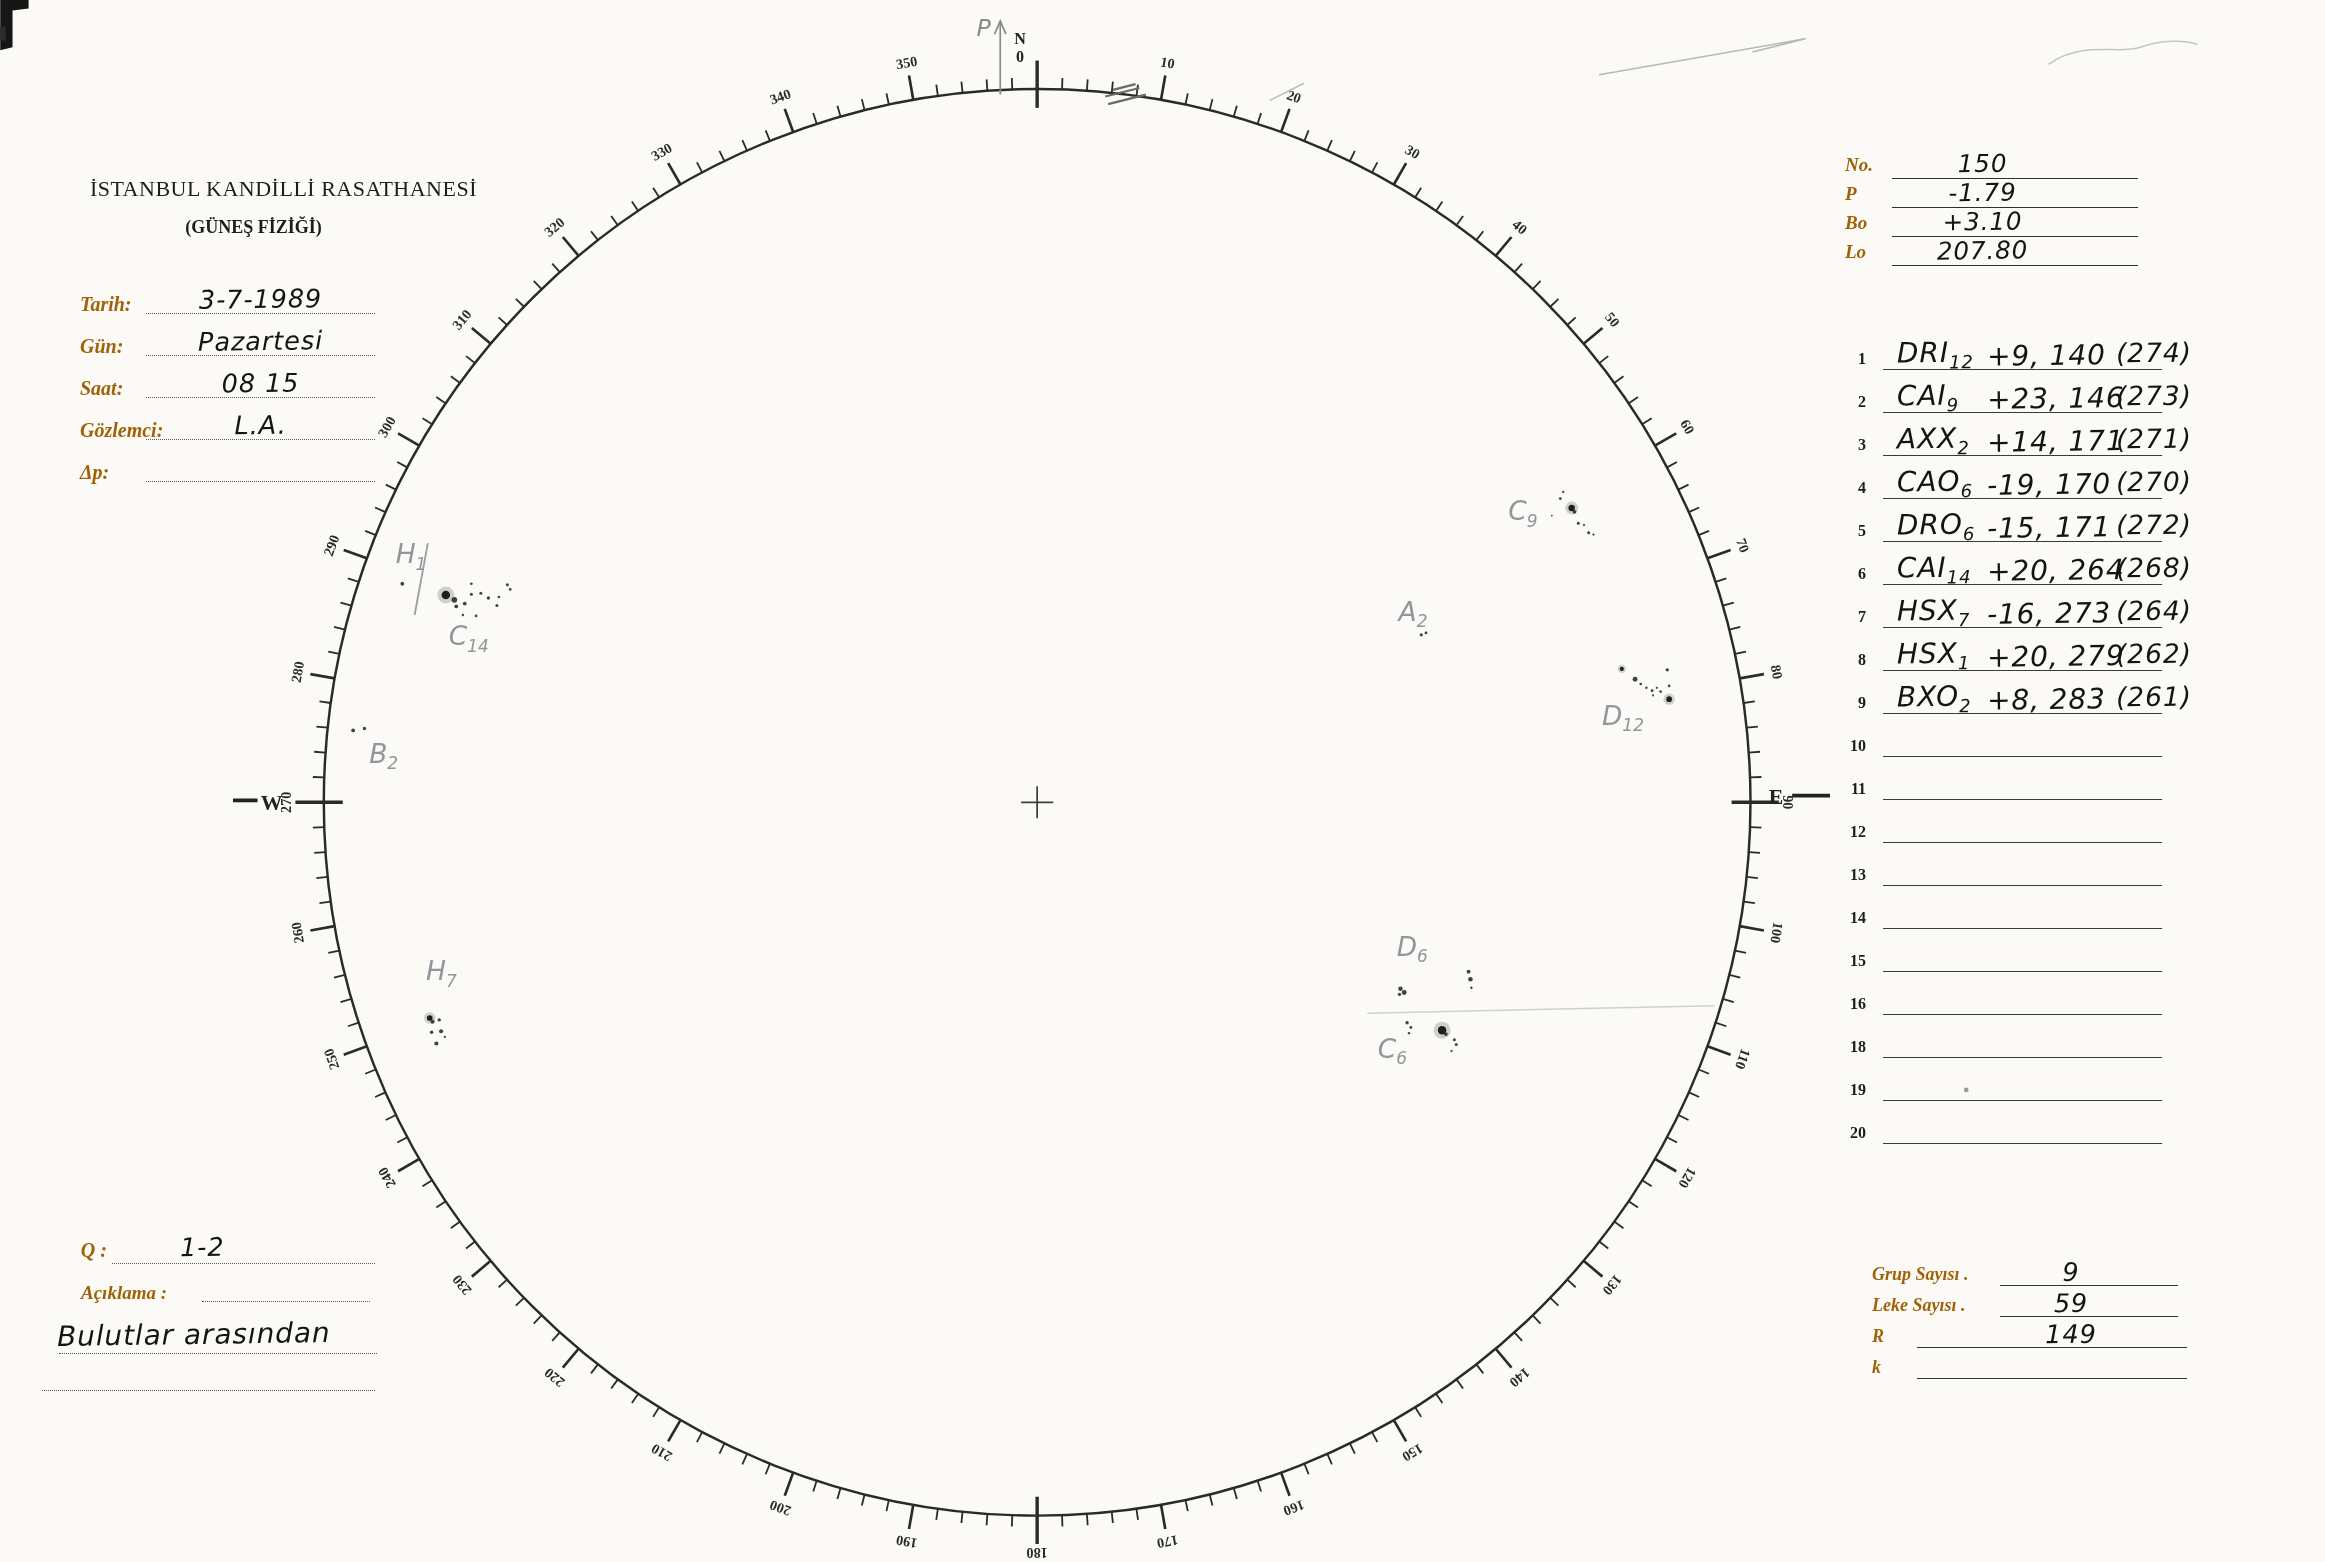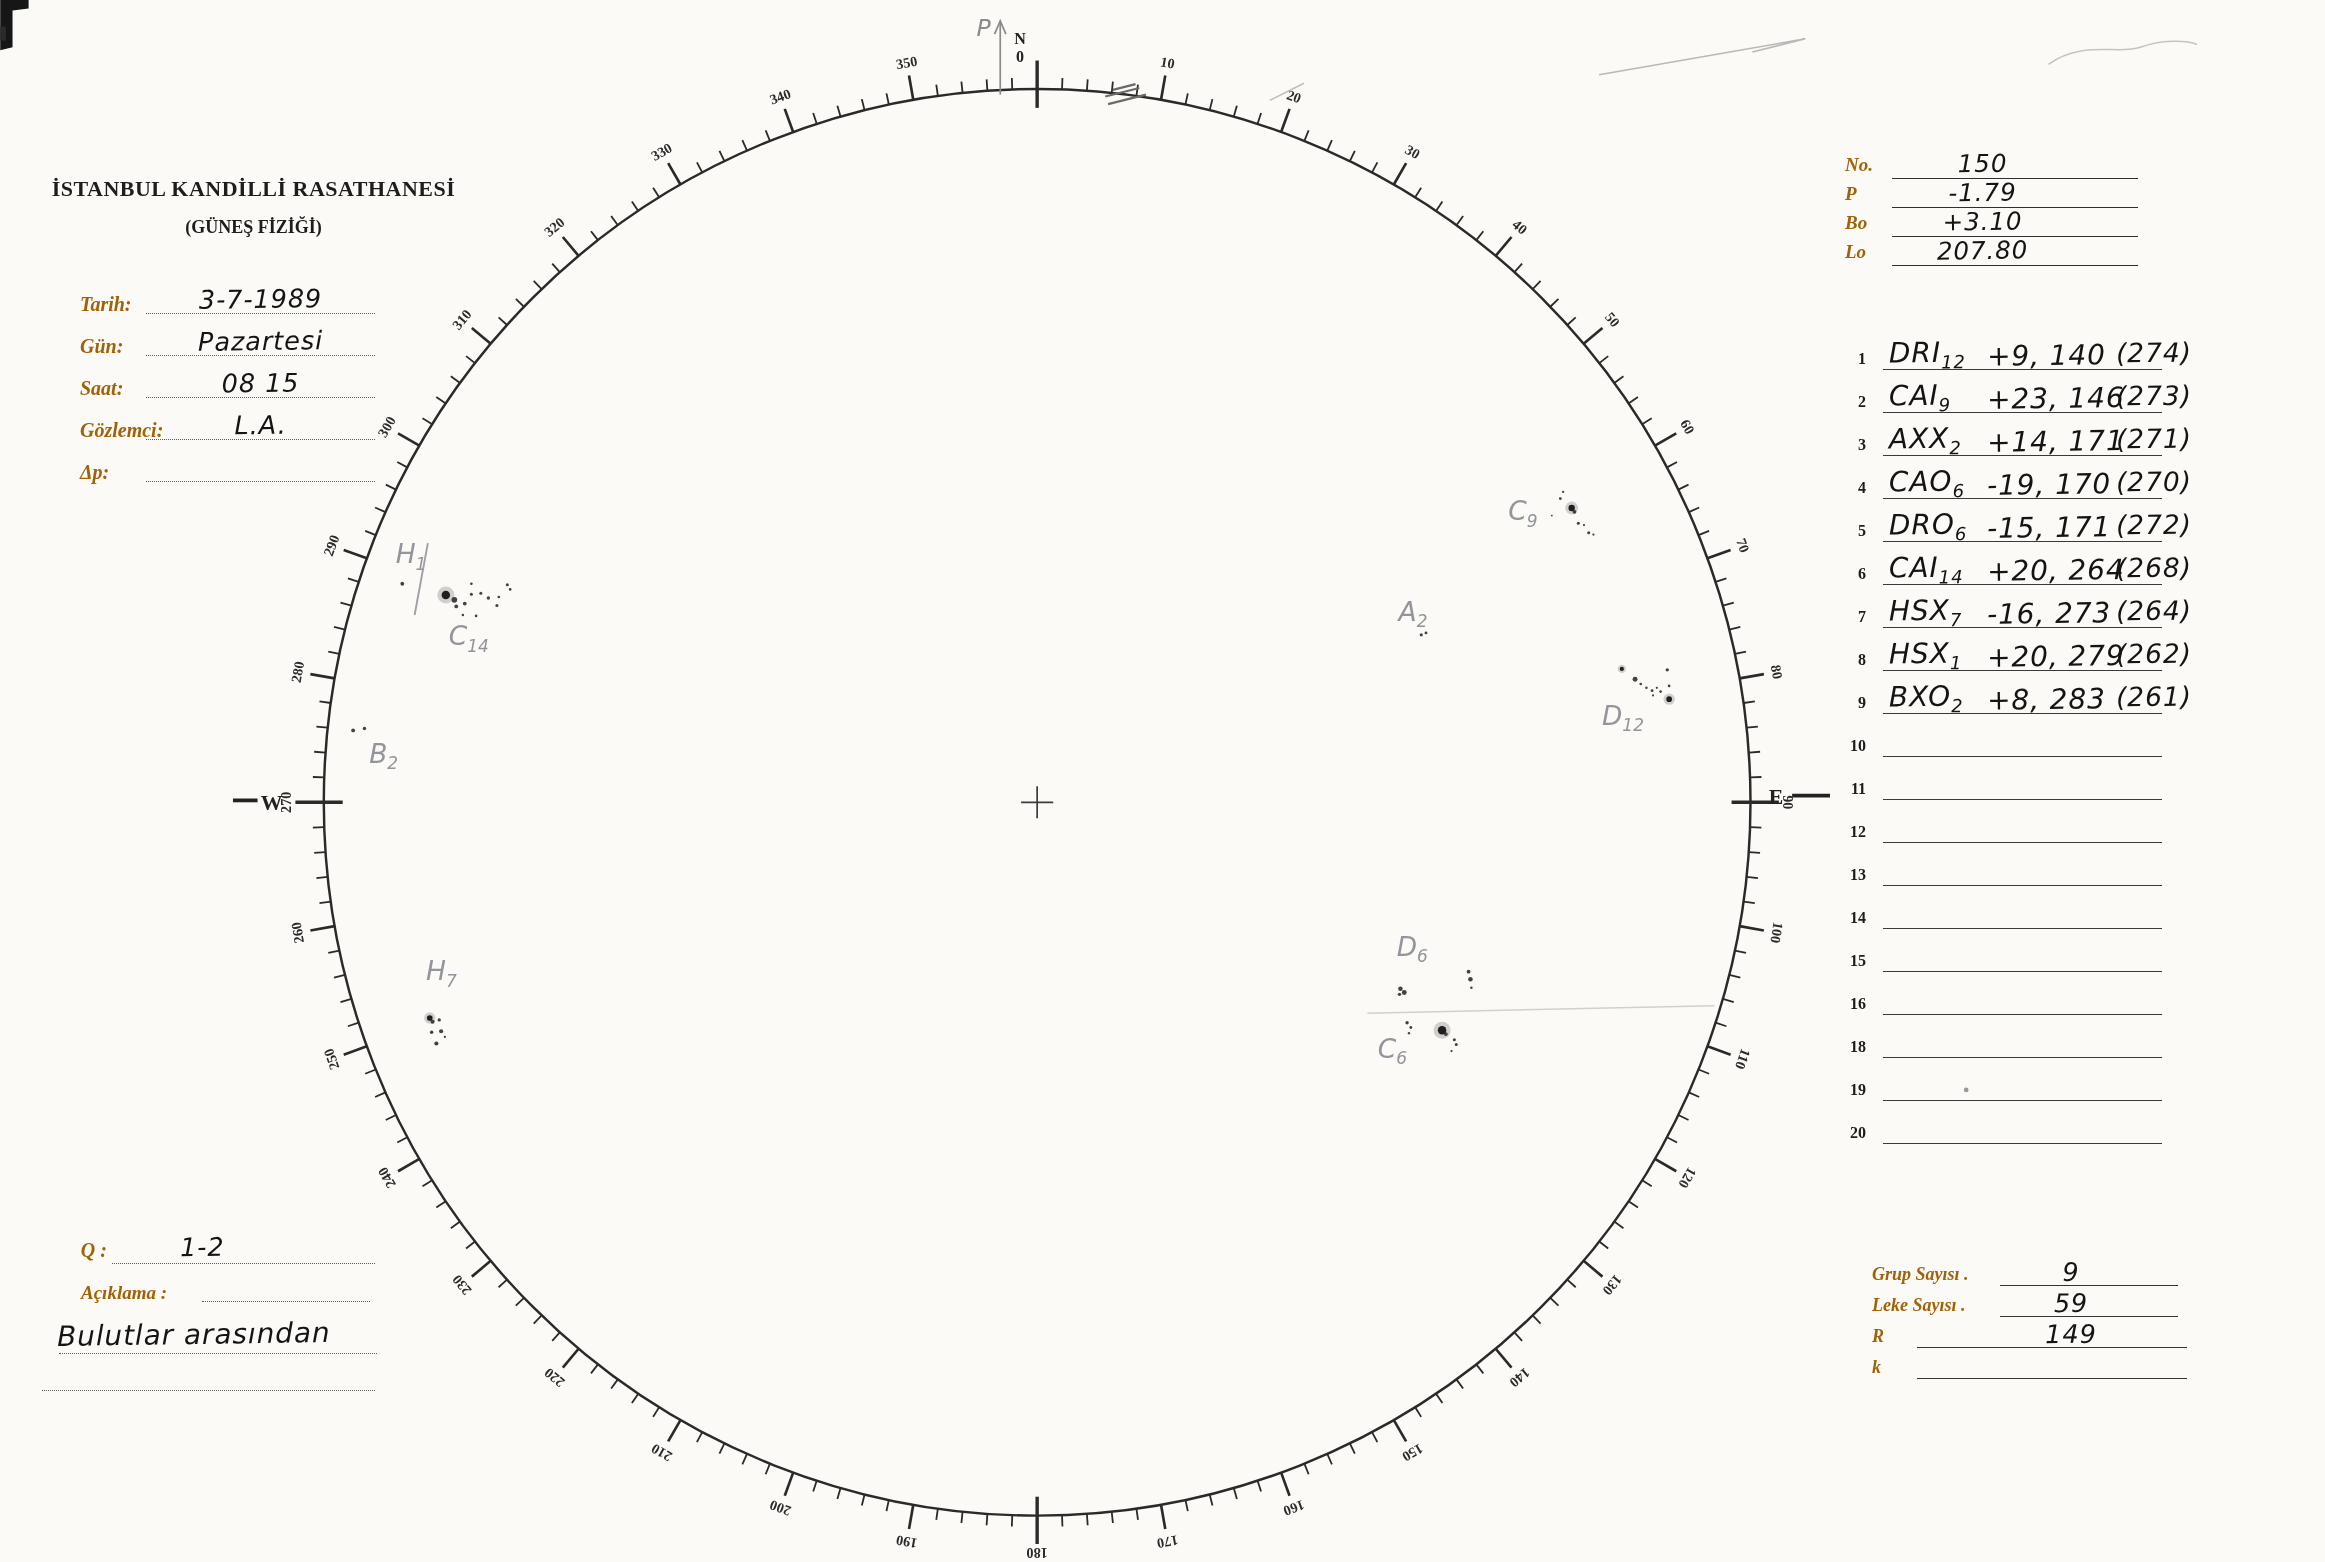--- a/index.html
+++ b/index.html
@@ -7,40 +7,40 @@
     width:2325px;height:1562px;position:relative;overflow:hidden;
     background:#fbfaf7;color:#1d1d1d;
     font-family:"Liberation Serif",serif;
   }
   #dial-svg{position:absolute;left:0;top:0;}
   .abs{position:absolute;}
   .printed{font-family:"Liberation Serif",serif;font-weight:bold;font-style:italic;color:#a16207;}
   .hw{font-family:"DejaVu Sans",sans-serif;font-style:italic;color:#141414;display:inline-block;transform:rotate(-0.8deg);letter-spacing:0.9px;}
   
   #title-block{left:30px;top:176px;width:447px;text-align:center;}
-  #title-line1{font-weight:bold;font-size:22px;letter-spacing:0.5px;font-style:normal;}
+  #title-line1{font-weight:normal;font-size:22px;letter-spacing:0.5px;font-style:normal;text-align:right;}
   #title-line2{font-weight:bold;font-size:18px;margin-top:15px;font-style:normal;}
   
   #form-rows{left:80px;top:280px;width:312px;}
   .form-row{position:relative;height:42px;}
   .form-label{position:absolute;left:0;bottom:5.7px;font-size:20px;}
   .form-line{position:absolute;left:66px;width:229px;bottom:7.6px;border-bottom:1.9px dotted #5a5a5a;}
   .form-value{position:absolute;left:66px;width:229px;bottom:7.6px;text-align:center;font-size:25.6px;}
   
   #ephemeris{left:1845px;top:150px;width:312px;}
   .eph-row{position:relative;height:29px;}
   .eph-label{position:absolute;left:0;bottom:2.8px;font-size:19px;}
   .eph-line{position:absolute;left:47px;width:246px;bottom:0;border-bottom:1.9px solid #2f2f2f;}
   .eph-value{position:absolute;left:57px;width:161px;bottom:0.9px;text-align:center;font-size:24.6px;}
   
   #obs-list{left:1845px;top:333px;width:379px;}
   .obs-row{position:relative;height:43px;}
   .obs-num{position:absolute;left:0;width:21px;bottom:7.6px;text-align:right;font-weight:bold;font-size:16px;font-family:"Liberation Serif",serif;}
   .obs-line{position:absolute;left:38px;width:279px;bottom:5.7px;border-bottom:1.9px solid #3a3a3a;}
-  .obs-code{position:absolute;left:44px;bottom:3.8px;font-size:28px;font-style:italic;}
+  .obs-code{position:absolute;left:52px;bottom:3.8px;font-size:28px;font-style:italic;}
   .obs-val{position:absolute;left:142px;bottom:3.8px;font-size:28px;}
   .obs-paren{position:absolute;left:271px;bottom:7.6px;font-size:26.5px;}
   .obs-code sub,.group-sub{font-size:18px;}
   
   #summary{left:1841px;top:1259px;width:379px;margin-left:31px;}
   .sum-row{position:relative;height:31px;}
   .sum-label{position:absolute;left:0;bottom:4.7px;font-size:18px;}
   .sum-line{position:absolute;bottom:3.8px;border-bottom:1.9px solid #333;}
   .sum-value{position:absolute;left:142px;width:114px;bottom:2.8px;text-align:center;font-size:25.6px;}
   

